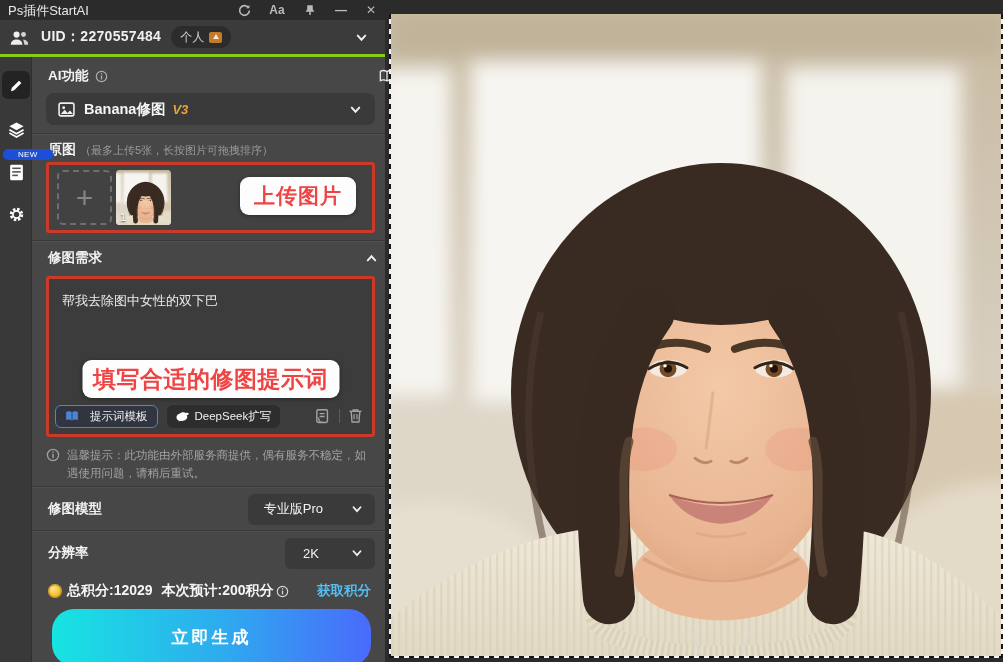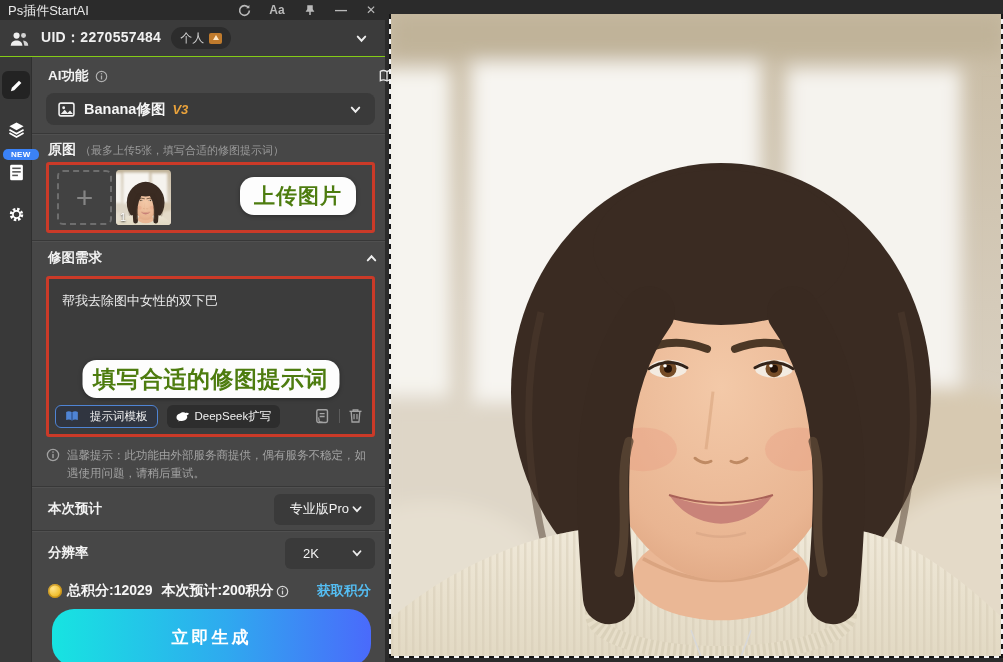--- a/index.html
+++ b/index.html
@@ -8,33 +8,33 @@
   .app{position:relative;width:1003px;height:662px;background:#2b2b2b;overflow:hidden;}
 
   
   .titlebar{position:absolute;left:0;top:0;width:1003px;height:20px;background:#2b2b2b;}
   .titlebar .title{position:absolute;left:8px;top:2px;font-size:13px;color:#e9e9e9;}
   .win-ic{position:absolute;top:1px;width:22px;height:18px;display:flex;align-items:center;justify-content:center;color:#b9b9b9;font-size:12px;cursor:pointer;}
   .win-refresh{left:233px;} .win-font{left:266px;font-weight:bold;} .win-pin{left:299px;}
   .win-min{left:330px;font-weight:bold;} .win-close{left:360px;}
 
   
-  .uid-row{position:absolute;left:0;top:20px;width:385px;height:37px;background:#3b3b3b;border-bottom:1px solid #84cc16;display:flex;align-items:center;}
+  .uid-row{position:absolute;left:0;top:20px;width:385px;height:37px;background:#3b3b3b;border-bottom:3px solid #84cc16;display:flex;align-items:center;}
   .uid-row .uid-text{color:#f0f0f0;font-size:14px;font-weight:bold;margin-left:12px;letter-spacing:.3px;}
   .plan-badge{margin-left:10px;background:#2c2c2c;border-radius:11px;height:22px;display:flex;align-items:center;padding:0 9px;gap:5px;cursor:pointer;}
   .plan-badge span{color:#cfcfcf;font-size:12px;}
   .plan-ic{width:13px;height:11px;background:#c07b2d;border-radius:2px;position:relative;}
   .plan-ic:after{content:"";position:absolute;left:3.5px;top:2.5px;border-left:3px solid transparent;border-right:3px solid transparent;border-bottom:5px solid #fde8c8;}
   .uid-chevron{position:absolute;right:16px;}
 
   
   .side-toolbar{position:absolute;left:0;top:57px;width:32px;height:605px;background:#393939;border-right:1px solid #2f2f2f;}
   .tool-item{position:absolute;left:0;width:32px;height:30px;display:flex;align-items:center;justify-content:center;cursor:pointer;}
   .tool-active{left:2px;width:28px;height:28px;background:#232323;border-radius:6px;}
-  .new-badge{position:absolute;left:3px;top:-8px;background:#3b82f6;color:#fff;font-size:8px;font-weight:bold;padding:1px 8px;border-radius:5px;letter-spacing:.3px;z-index:2;}
+  .new-badge{position:absolute;left:3px;top:-8px;background:#1d4ed8;color:#fff;font-size:8px;font-weight:normal;padding:1px 15px;border-radius:5px;letter-spacing:.3px;z-index:2;}
 
   
   .panel{position:absolute;left:32px;top:57px;width:353px;height:605px;background:#474747;}
   .divider{position:absolute;left:0;width:353px;height:1px;background:#383838;box-shadow:0 1px 0 #505050;}
   .sec-title{color:#f2f2f2;font-size:13.5px;font-weight:bold;}
   .hint{color:#9b9b9b;font-size:11px;}
   .chev{width:16px;height:16px;}
 
   .ai-row{position:absolute;left:0;top:5px;width:406px;height:28px;display:flex;align-items:center;padding:0 12px 0 16px;}
   .tutorial-btn{margin-left:auto;display:flex;align-items:center;gap:5px;color:#e8e8e8;font-size:13px;cursor:pointer;}
@@ -42,40 +42,40 @@
   .feature-dd{position:absolute;left:14px;top:36px;width:329px;height:32px;background:#3a3a3a;border-radius:8px;display:flex;align-items:center;padding:0 12px;cursor:pointer;}
   .feature-dd .f-name{color:#f5f5f5;font-size:14.5px;font-weight:bold;margin-left:9px;}
   .feature-dd .f-ver{color:#e9a23b;font-size:13px;font-weight:bold;font-style:italic;margin-left:7px;}
   .feature-dd .chev{margin-left:auto;}
 
   .origin-row{position:absolute;left:16px;top:84px;display:flex;align-items:baseline;}
   .upload-box{position:absolute;left:14px;top:105px;width:329px;height:71px;border:3px solid #cb3a28;background:#424242;border-radius:3px;}
   .plus-tile{position:absolute;left:8px;top:5px;width:55px;height:55px;border:2px dashed #6e6e6e;border-radius:6px;color:#858585;font-size:30px;display:flex;align-items:center;justify-content:center;cursor:pointer;font-weight:300;}
   .thumb-tile{position:absolute;left:67px;top:5px;width:55px;height:55px;border-radius:4px;overflow:hidden;cursor:pointer;}
   .thumb-num{position:absolute;left:4px;bottom:2px;color:#fff;font-size:11px;text-shadow:0 1px 2px rgba(0,0,0,.8);z-index:2;}
-  .anno-label{background:#fdfdfd;border-radius:14px;color:#4d7c0f;font-weight:bold;display:flex;align-items:center;justify-content:center;box-shadow:0 1px 4px rgba(0,0,0,.35);}
+  .anno-label{background:#fdfdfd;border-radius:9px;color:#ef4444;font-weight:bold;display:flex;align-items:center;justify-content:center;box-shadow:0 1px 4px rgba(0,0,0,.35);}
   .upload-anno{position:absolute;right:16px;top:12px;height:38px;padding:0 14px;font-size:21px;letter-spacing:1px;}
 
   .need-row{position:absolute;left:0;top:189px;width:353px;height:24px;display:flex;align-items:center;padding:0 6px 0 16px;}
   .need-row .chev{margin-left:auto;}
 
   .prompt-box{position:absolute;left:14px;top:219px;width:329px;height:161px;border:3px solid #cb3a28;background:#3c3c3c;border-radius:3px;}
   .prompt-text{position:absolute;left:13px;top:13px;color:#ececec;font-size:13px;}
   .prompt-anno{position:absolute;left:50%;top:81px;transform:translateX(-50%);height:38px;padding:0 11px;font-size:23px;white-space:nowrap;letter-spacing:.5px;}
   .prompt-controls{position:absolute;left:6px;right:9px;bottom:6px;height:24px;display:flex;align-items:center;}
   .tmpl-btn{height:23px;border:1px solid #4f84d4;border-radius:6px;background:#303540;display:flex;align-items:center;gap:11px;padding:0 9px;color:#f0f0f0;font-size:11.5px;cursor:pointer;}
   .ds-btn{height:23px;border-radius:6px;background:#2d2d2d;display:flex;align-items:center;gap:5px;padding:0 9px;color:#f0f0f0;font-size:11.5px;margin-left:9px;cursor:pointer;}
   .pc-icons{margin-left:auto;display:flex;align-items:center;gap:8px;color:#a3a3a3;}
   .pc-sep{width:1px;height:14px;background:#5c5c5c;}
 
   .notice{position:absolute;left:14px;top:389px;width:329px;display:flex;gap:7px;color:#a2a2a2;font-size:11.5px;line-height:18px;}
   .notice svg{flex:0 0 auto;margin-top:2px;}
 
   .opt-row{position:absolute;left:0;width:353px;height:40px;display:flex;align-items:center;padding:0 10px 0 16px;}
-  .opt-dd{margin-left:auto;height:31px;background:#3a3a3a;border-radius:6px;display:flex;align-items:center;padding:0 10px 0 16px;color:#f2f2f2;font-size:13px;cursor:pointer;gap:0;}
+  .opt-dd{margin-left:auto;height:31px;background:#3a3a3a;border-radius:6px;display:flex;align-items:center;padding:0 10px 0 16px;color:#f2f2f2;font-size:13px;cursor:pointer;gap:26px;}
 
   .credits-row{position:absolute;left:16px;top:523px;width:323px;height:22px;display:flex;align-items:center;}
   .coin{width:14px;height:14px;border-radius:50%;background:radial-gradient(circle at 35% 32%,#ffe389,#f2c235 55%,#d89c17);box-shadow:inset 0 0 0 1.5px rgba(176,120,10,.55);margin-right:5px;}
   .credits-row b{color:#f5f5f5;font-size:14px;font-weight:bold;}
   .gap8{width:9px;}
   .get-credits{margin-left:auto;color:#54bdf2;font-size:13.5px;font-weight:bold;cursor:pointer;}
 
   .generate-btn{position:absolute;left:20px;top:552px;width:319px;height:57px;border:none;border-radius:22px;background:linear-gradient(90deg,#17e4e1,#2fa9ef 55%,#4a6afb);color:#fff;font-size:17px;font-weight:bold;letter-spacing:3px;cursor:pointer;font-family:inherit;}
 
   
@@ -277,21 +277,21 @@
         <svg width="15" height="15" viewBox="0 0 20 20">
             <path d="M5 7.5l5 5.5 5-5.5" stroke="#eee" stroke-width="2.6" fill="none" stroke-linecap="round"></path>
           </svg>
       </span>
     </div>
 
     <div class="divider" style="top:76px;"></div>
 
     <div class="origin-row">
       <span class="sec-title" style="font-size:14px;">原图</span>
-      <span class="hint" style="margin-left:4px;">（最多上传5张，填写合适的修图提示词）</span>
+      <span class="hint" style="margin-left:4px;">（最多上传5张，长按图片可拖拽排序）</span>
     </div>
 
     <div class="upload-box">
       <div class="plus-tile">+</div>
       <div class="thumb-tile">
         <svg width="55" height="55" viewBox="0 0 612 648" preserveAspectRatio="xMidYMid slice">
             <use href="#photo-scene"></use>
           </svg>
         <span class="thumb-num">1</span>
       </div>
@@ -357,21 +357,21 @@
           <circle cx="10" cy="10" r="8" fill="none" stroke="#a2a2a2" stroke-width="1.8"></circle>
           <rect x="9" y="8.5" width="2" height="6" fill="#a2a2a2"></rect>
           <rect x="9" y="4.8" width="2" height="2" fill="#a2a2a2"></rect>
         </svg>
       <span>温馨提示：此功能由外部服务商提供，偶有服务不稳定，如遇使用问题，请稍后重试。</span>
     </div>
 
     <div class="divider" style="top:429px;"></div>
 
     <div class="opt-row" style="top:432px;">
-      <span class="sec-title">本次预计</span>
+      <span class="sec-title">修图模型</span>
       <span class="opt-dd">
         <span>专业版Pro</span>
         <span class="chev ic">
           <svg width="14" height="14" viewBox="0 0 20 20">
               <path d="M5 7.5l5 5.5 5-5.5" stroke="#eee" stroke-width="2.6" fill="none" stroke-linecap="round"></path>
             </svg>
         </span>
       </span>
     </div>
 

